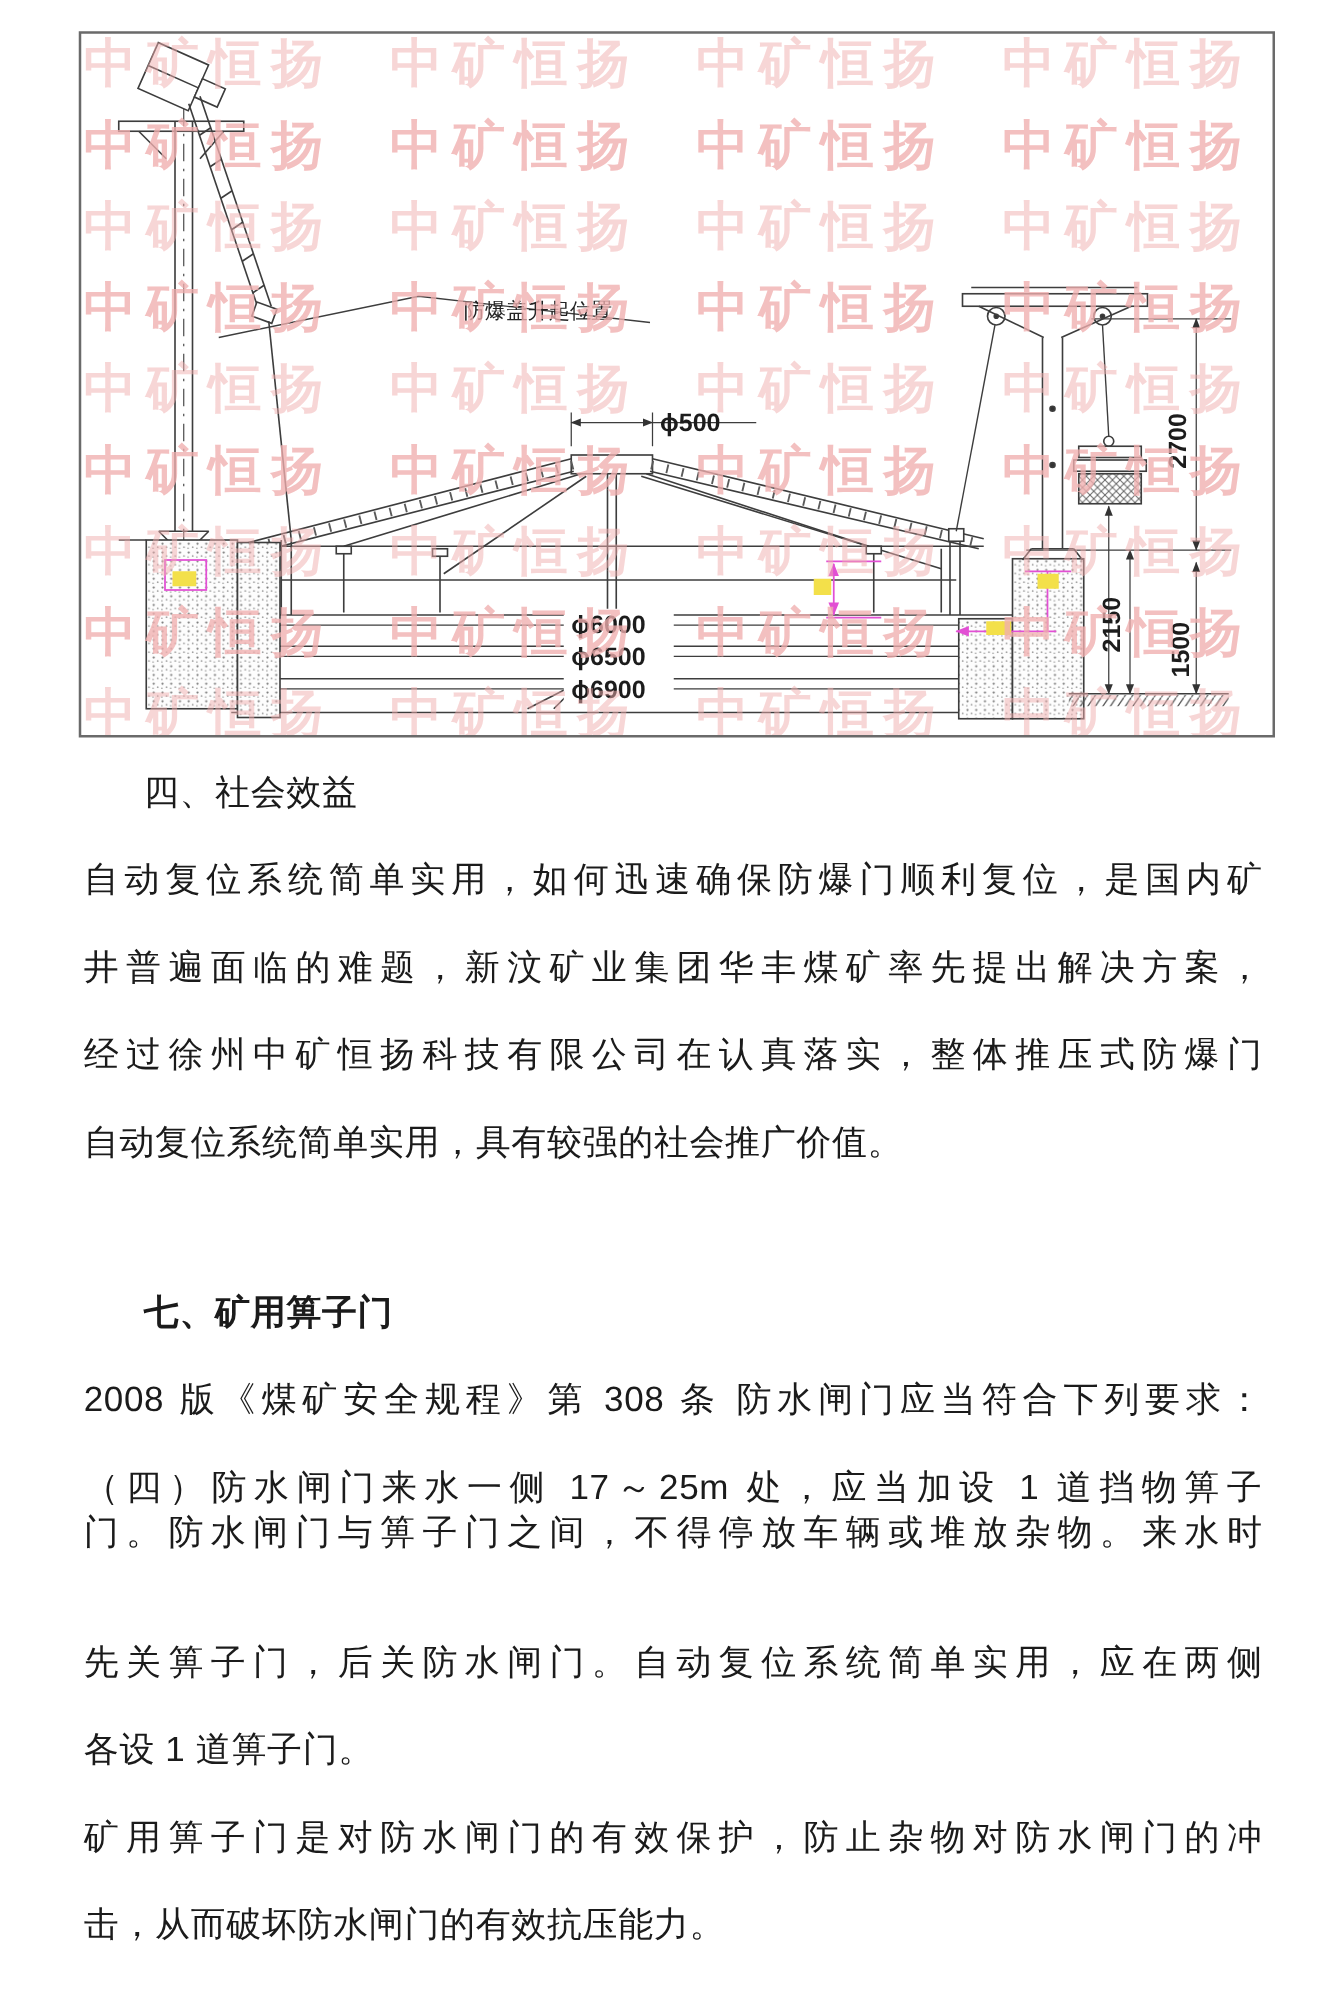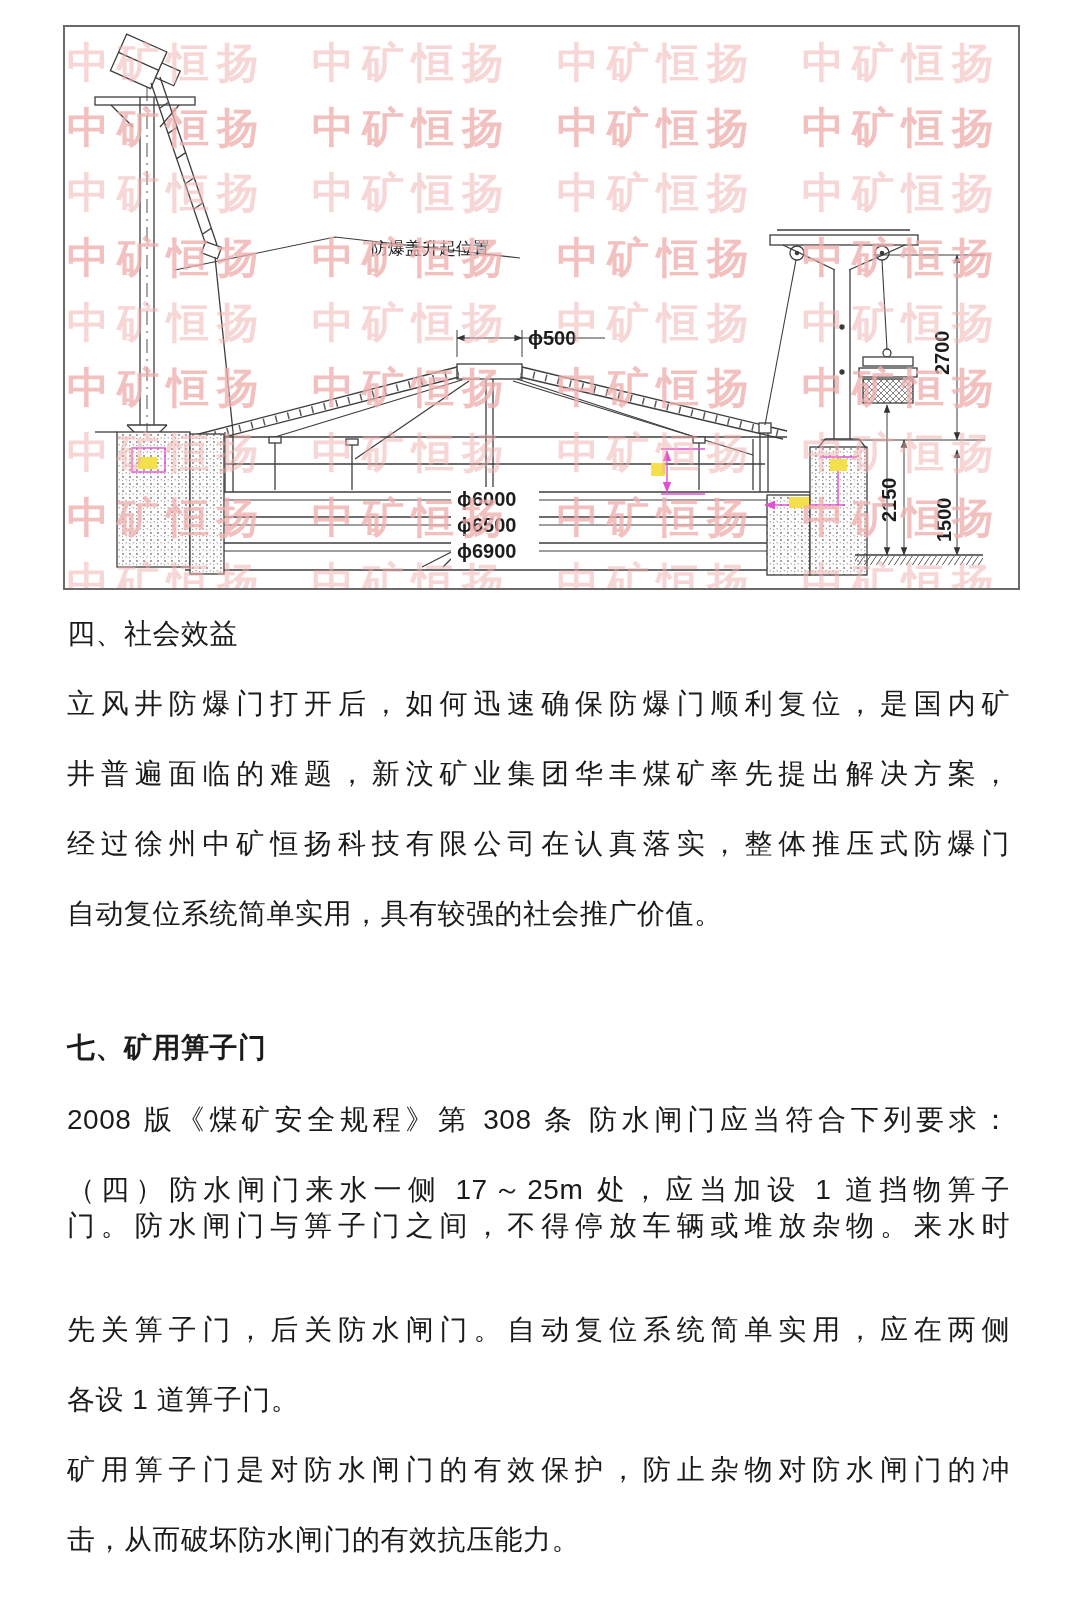--- a/index.html
+++ b/index.html
@@ -2,31 +2,31 @@
 <html><head>
 <meta charset="utf-8">
 <style>
   html,body{margin:0;padding:0;}
   body{width:1075px;height:1600px;position:relative;background:#ffffff;
        font-family:"Liberation Sans",sans-serif;color:#1b1b1b;overflow:hidden;}
 
   
   .figure{position:absolute;left:63px;top:25px;width:953px;height:561px;
           background:#fff;border:2px solid #6a6a6a;overflow:hidden;}
-  .wm-layer{position:absolute;inset:0;z-index:3;pointer-events:none;margin-top:12px;}
+  .wm-layer{position:absolute;inset:0;z-index:3;pointer-events:none;}
   .wm{position:absolute;font-size:42px;font-weight:700;letter-spacing:8px;
       white-space:nowrap;mix-blend-mode:darken;line-height:1;}
   .figure svg{position:absolute;inset:0;z-index:2;}
 
   
   .ln{position:absolute;left:67px;width:943px;height:44px;line-height:44px;
       font-size:28px;letter-spacing:0.5px;white-space:nowrap;}
   .jst{text-align:justify;text-align-last:justify;white-space:normal;}
-  .hd{font-weight:400;}
-  .hd.b{font-weight:700;font-family:Liberation Mono, monospace;}
+  .hd{font-weight:400;margin-left:48px;}
+  .hd.b{font-weight:700;}
 
   svg text{font-family:"Liberation Sans",sans-serif;}
   .dimtxt{font-size:20px;font-weight:700;fill:#1c1c1c;}
   .lbltxt{font-size:17px;fill:#222;}
 </style>
 </head>
 <body>
 
 <div class="figure">
   <svg viewBox="0 0 953 561" width="953" height="561">
@@ -233,21 +233,21 @@
       <span class="wm" style="left: 492px; top: 458px; color: rgb(240, 174, 174); opacity: 0.78;">中矿恒扬</span>
       <span class="wm" style="left: 737px; top: 458px; color: rgb(240, 174, 174); opacity: 0.78;">中矿恒扬</span>
       <span class="wm" style="left: 2px; top: 523px; color: rgb(240, 174, 174); opacity: 0.5;">中矿恒扬</span>
       <span class="wm" style="left: 247px; top: 523px; color: rgb(240, 174, 174); opacity: 0.5;">中矿恒扬</span>
       <span class="wm" style="left: 492px; top: 523px; color: rgb(240, 174, 174); opacity: 0.5;">中矿恒扬</span>
       <span class="wm" style="left: 737px; top: 523px; color: rgb(240, 174, 174); opacity: 0.5;">中矿恒扬</span>
     </div>
 </div>
 
 <div class="ln hd" style="top:612px">四、社会效益</div>
-<div class="ln jst" style="top:682px">立风井防爆门打开后，如何迅速确保防爆门顺利复位，是国内矿</div>
+<div class="ln jst" style="top:682px">自动复位系统简单实用，如何迅速确保防爆门顺利复位，是国内矿</div>
 <div class="ln jst" style="top:752px">井普遍面临的难题，新汶矿业集团华丰煤矿率先提出解决方案，</div>
 <div class="ln jst" style="top:822px">经过徐州中矿恒扬科技有限公司在认真落实，整体推压式防爆门</div>
 <div class="ln" style="top:892px">自动复位系统简单实用，具有较强的社会推广价值。</div>
 
 <div class="ln hd b" style="top:1028px">七、矿用箅子门</div>
 <div class="ln jst" style="top:1098px">2008 版《煤矿安全规程》第 308 条  防水闸门应当符合下列要求：</div>
 <div class="ln jst" style="top:1168px">（四）防水闸门来水一侧 17～25m 处，应当加设 1 道挡物箅子</div>
 <div class="ln jst" style="top:1204px">门。防水闸门与箅子门之间，不得停放车辆或堆放杂物。来水时</div>
 <div class="ln jst" style="top:1308px">先关箅子门，后关防水闸门。自动复位系统简单实用，应在两侧</div>
 <div class="ln" style="top:1378px">各设 1 道箅子门。</div>

